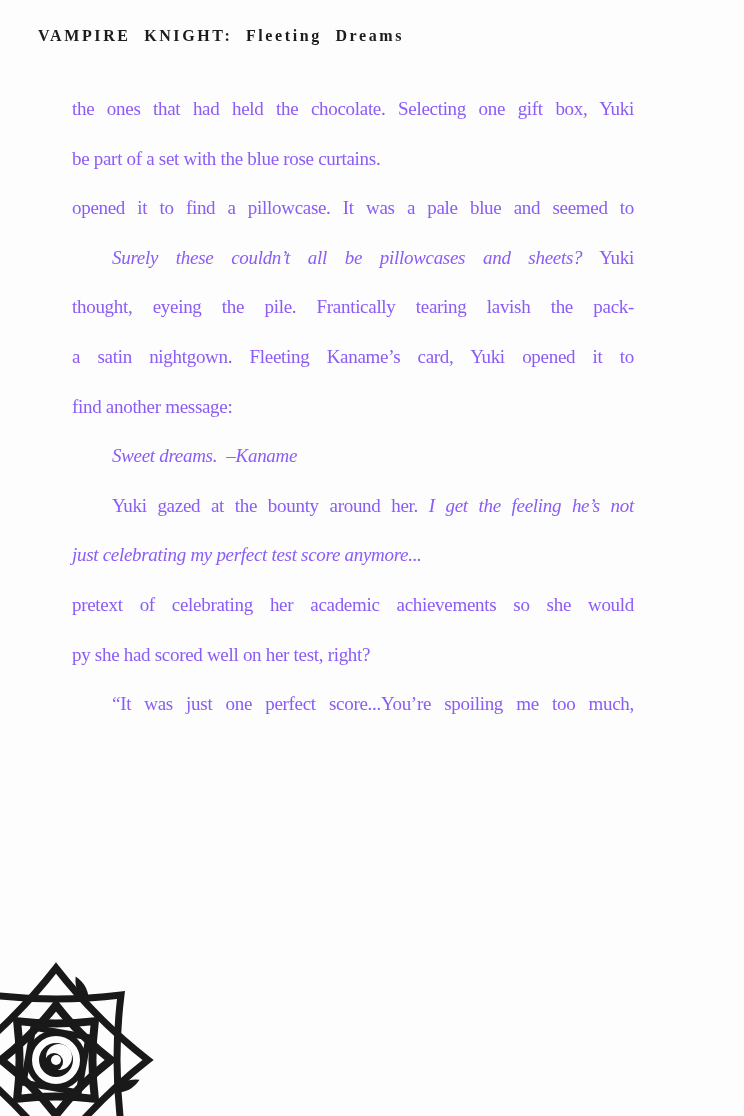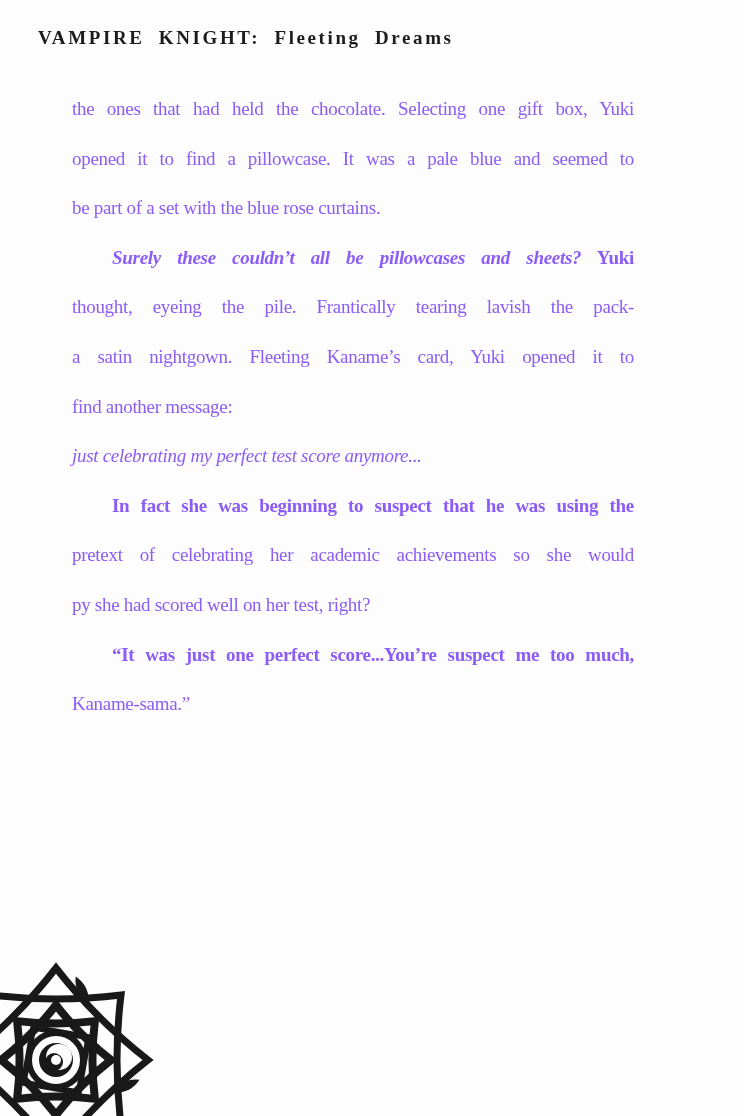--- a/index.html
+++ b/index.html
@@ -13,21 +13,21 @@
   .page {
     position: absolute; inset: 0;
     background: #fdfdfd;
     overflow: hidden;
   }
   .running-header {
     position: absolute;
     top: 27px; left: 38px;
     font-family: "Liberation Serif", serif;
     font-weight: 700;
-    font-size: 19px;
+    font-size: 16px;
     letter-spacing: 2.6px;
     word-spacing: 7px;
     color: #1c1c1c;
     white-space: nowrap;
   }
   .body-text {
     position: absolute;
     top: 84px; left: 72px;
     width: 562px;
     color: #8b5cf6;
@@ -36,50 +36,50 @@
   }
   .line {
     height: 49.6px;
     line-height: 49.6px;
     text-align: justify;
     text-align-last: left;
     white-space: normal;
     overflow: visible;
   }
   .line.just { text-align-last: justify; }
-  .line.indent { padding-left: 40px; font-weight: bold; }
+  .line.indent { padding-left: 40px; }
   .it { font-style: italic; }
   .rm { font-style: normal; }
   .rose-crest {
     position: absolute;
     left: -44px; top: 960px;
     width: 200px; height: 200px;
   }
 </style>
 </head>
 <body>
 
 <div class="page">
 
   <div class="running-header">VAMPIRE KNIGHT: Fleeting Dreams</div>
 
   <div class="body-text">
       <div class="line just"><span class="rm">the ones that had held the chocolate. Selecting one gift box, Yuki</span></div>
+      <div class="line"><span class="rm">be part of a set with the blue rose curtains.</span></div>
       <div class="line just"><span class="rm">opened it to find a pillowcase. It was a pale blue and seemed to</span></div>
-      <div class="line"><span class="rm">be part of a set with the blue rose curtains.</span></div>
       <div class="line just indent"><span class="it">Surely these couldn’t all be pillowcases and sheets?</span><span class="rm"> Yuki</span></div>
       <div class="line just"><span class="rm">thought, eyeing the pile. Frantically tearing lavish the pack-</span></div>
       <div class="line just"><span class="rm">a satin nightgown. Fleeting Kaname’s card, Yuki opened it to</span></div>
       <div class="line"><span class="rm">find another message:</span></div>
+      <div class="line indent"><span class="it">Sweet dreams. –Kaname</span></div>
+      <div class="line just indent"><span class="rm">Yuki gazed at the bounty around her. </span><span class="it">I get the feeling he’s not</span></div>
       <div class="line"><span class="it">just celebrating my perfect test score anymore...</span></div>
-      <div class="line just indent"><span class="rm">In fact she was beginning to suspect that he was using the</span></div>
       <div class="line just"><span class="rm">pretext of celebrating her academic achievements so she would</span></div>
       <div class="line"><span class="rm">py she had scored well on her test, right?</span></div>
-      <div class="line just indent"><span class="rm">“It was just one perfect score...You’re suspect me too much,</span></div>
-      <div class="line"><span class="rm">Kaname-sama.”</span></div>
+      <div class="line just indent"><span class="rm">“It was just one perfect score...You’re spoiling me too much,</span></div>
     </div>
 
   <div class="rose-crest">
     <svg width="200" height="200" viewBox="0 0 200 200" fill="none" xmlns="http://www.w3.org/2000/svg">
 
       <path d="M192,100 Q140.3,140.3 100,192 Q59.7,140.3 8,100 Q59.7,59.7 100,8 Q140.3,59.7 192,100 Z" stroke="#191919" stroke-width="7" stroke-linejoin="miter"></path>
       <path d="M165,165 Q100,157 35,165 Q43,100 35,35 Q100,43 165,35 Q157,100 165,165 Z" stroke="#191919" stroke-width="7" stroke-linejoin="miter"></path>
 
       <g fill="#191919">
         <path transform="translate(170,126) rotate(65)" d="M0,-15 Q9,0 0,15 Q-9,0 0,-15 Z"></path>

